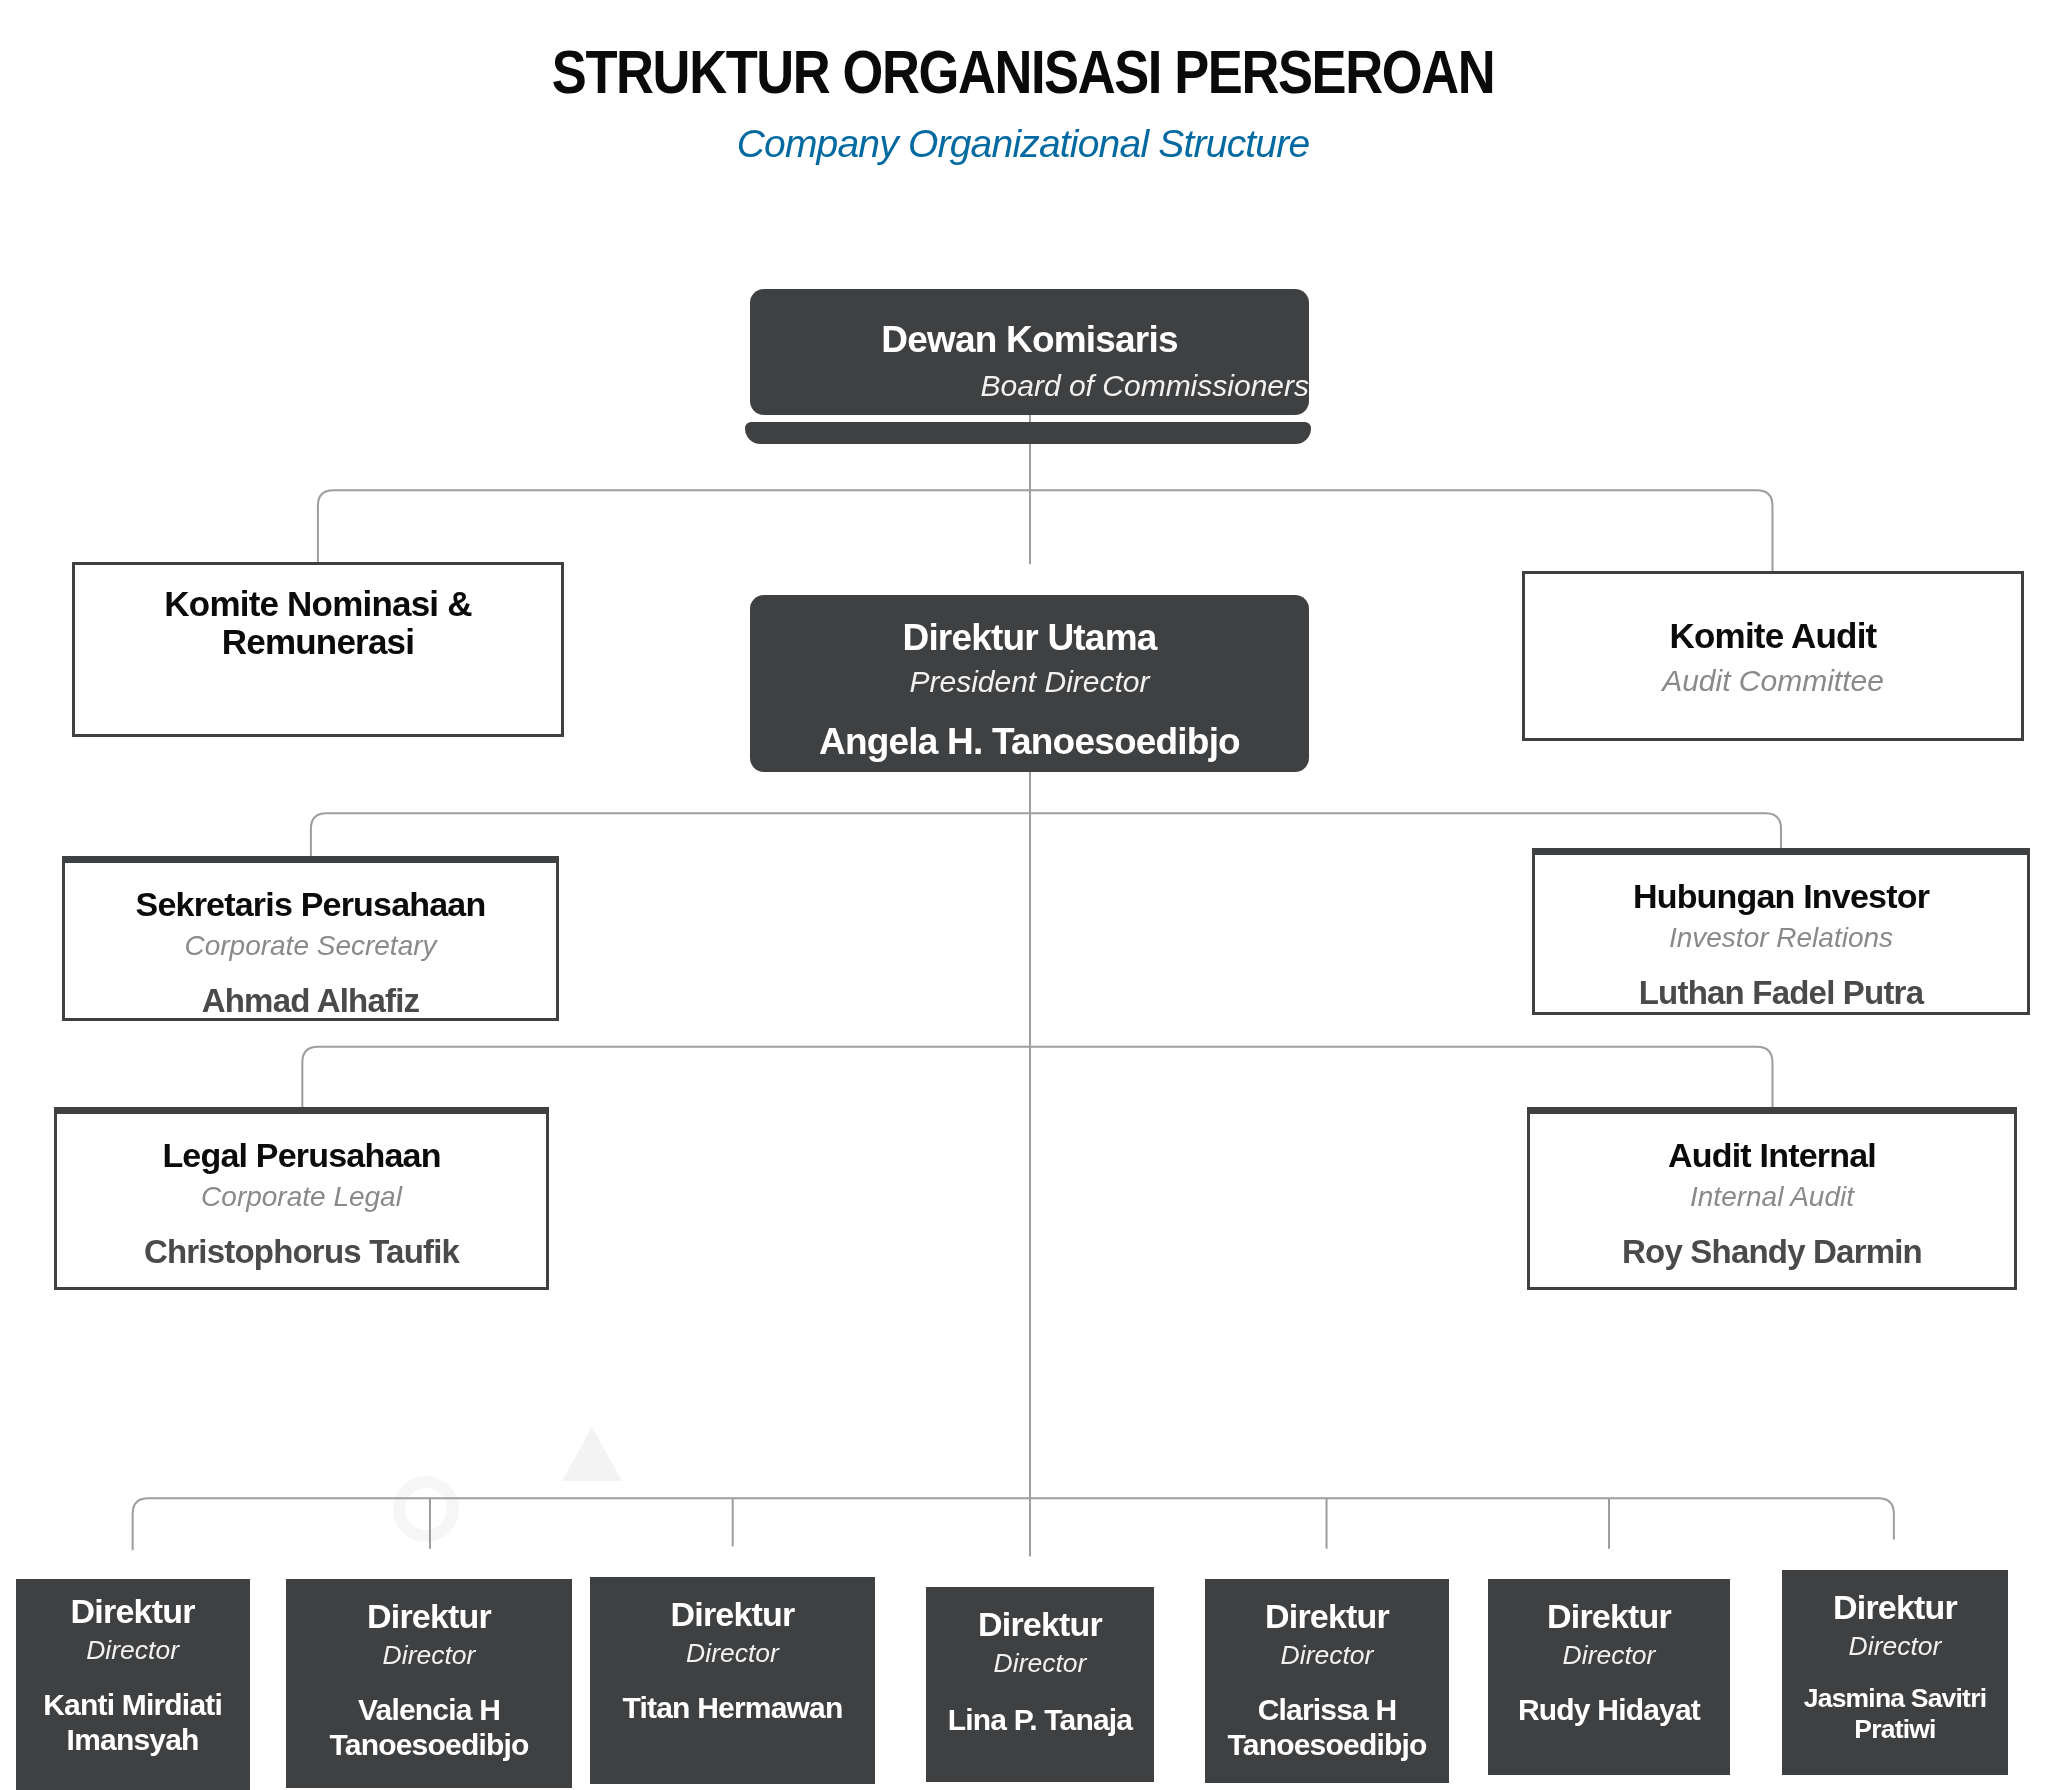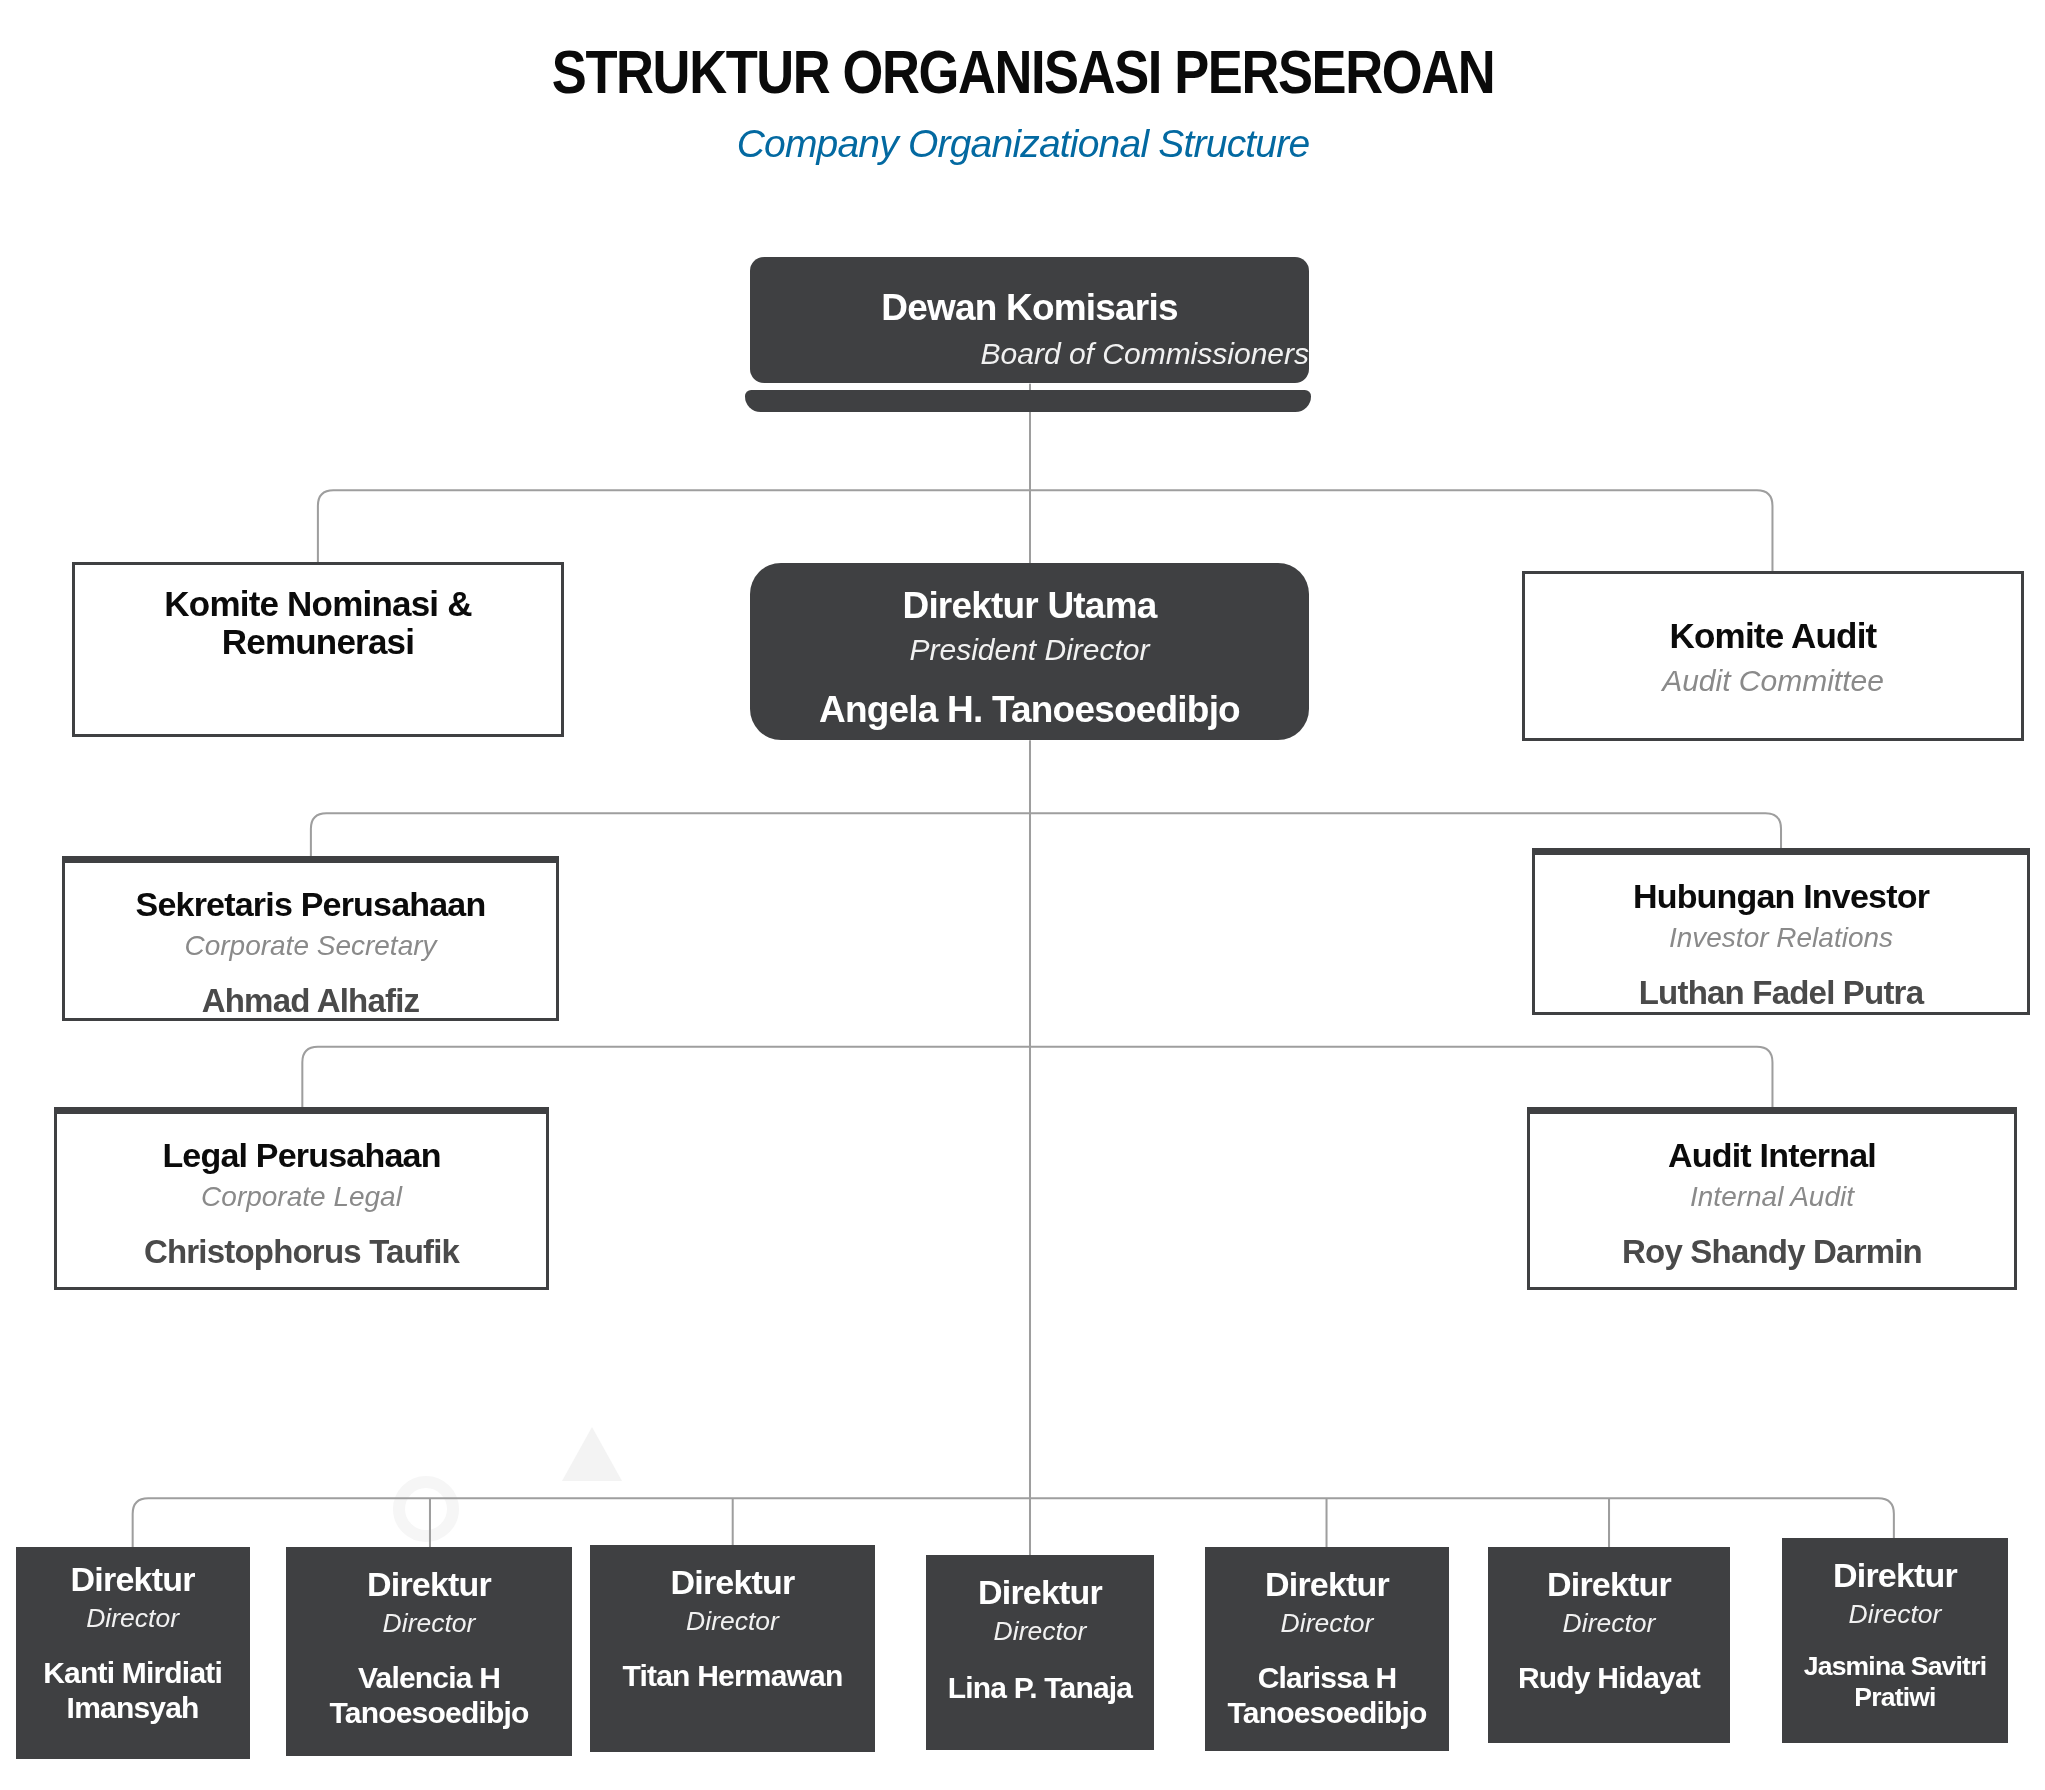--- a/index.html
+++ b/index.html
@@ -16,21 +16,21 @@
   .subtitle{margin-top:18px;font-size:39px;font-style:italic;color:#0369a1;letter-spacing:-0.8px;}
   
   svg.connectors{position:absolute;left:0;top:0;z-index:1;}
   svg.connectors path{fill:none;stroke:#9e9e9e;stroke-width:2.6px;}
   
   .wm{position:absolute;z-index:0;}
   .wm-triangle{width:0;height:0;border-left:30px solid transparent;border-right:30px solid transparent;border-bottom:54px solid #f3f3f3;left:562px;top:1427px;}
   .wm-ring{left:393px;top:1476px;width:42px;height:42px;border:12.5px solid #f6f6f6;border-radius:50%;}
   
   .node{position:absolute;z-index:2;box-sizing:border-box;text-align:center;}
-  .dark{background:#3f4042;color:#ffffff;border-radius:14px;}
+  .dark{background:#3f4042;color:#ffffff;border-radius:14px;margin-top:32px;}
   .white{background:#ffffff;border:3.9px solid #3f4042;}
   .white.thicktop{border-top-width:7px;}
   .nid{font-weight:700;letter-spacing:-0.8px;}
   .nen{font-style:italic;}
   .nname{font-weight:700;letter-spacing:-0.8px;white-space:pre-line;}
   .dark .nen{color:#f1f1f1;}
   .white .nid{color:#0b0b0b;}
   .white .nen{color:#8a8a8a;}
   .white .nname{color:#4a4a4a;}
   
@@ -38,21 +38,21 @@
   .pos-dewan .nid{font-size:37px;}
   .pos-dewan .nen{font-size:30px;margin-top:7.8px;text-align:right;}
   .pos-dewan::after{
     content:"";position:absolute;left:-5.4px;right:-2.3px;top:calc(100% + 7px);height:22px;
     background:#3f4042;border-radius:6.2px 6.2px 15.6px 15.6px;
   }
   
   .pos-komnom{left:72px;top:562px;width:492px;height:175px;padding:20px 26.5px 0;}
   .pos-komnom .nid{font-size:35px;line-height:1.08;}
   .pos-komnom .nen{font-size:29px;line-height:1.12;margin-top:12.5px;}
-  .pos-du{left:750px;top:563px;width:559px;height:177px;padding-top:22px;border-radius:31px;}
+  .pos-du{left:750px;top:563px;width:559px;height:177px;padding-top:22px;}
   .pos-du .nid{font-size:37px;}
   .pos-du .nen{font-size:30px;margin-top:6.2px;}
   .pos-du .nname{font-size:37px;margin-top:22px;}
   .pos-komaudit{left:1522px;top:571px;width:502px;height:170px;padding-top:42px;}
   .pos-komaudit .nid{font-size:35px;}
   .pos-komaudit .nen{font-size:30px;margin-top:7.8px;}
   
   .wperson{padding-top:22px;}
   .wperson .nid{font-size:34px;}
   .wperson .nen{font-size:28px;margin-top:6.2px;}

